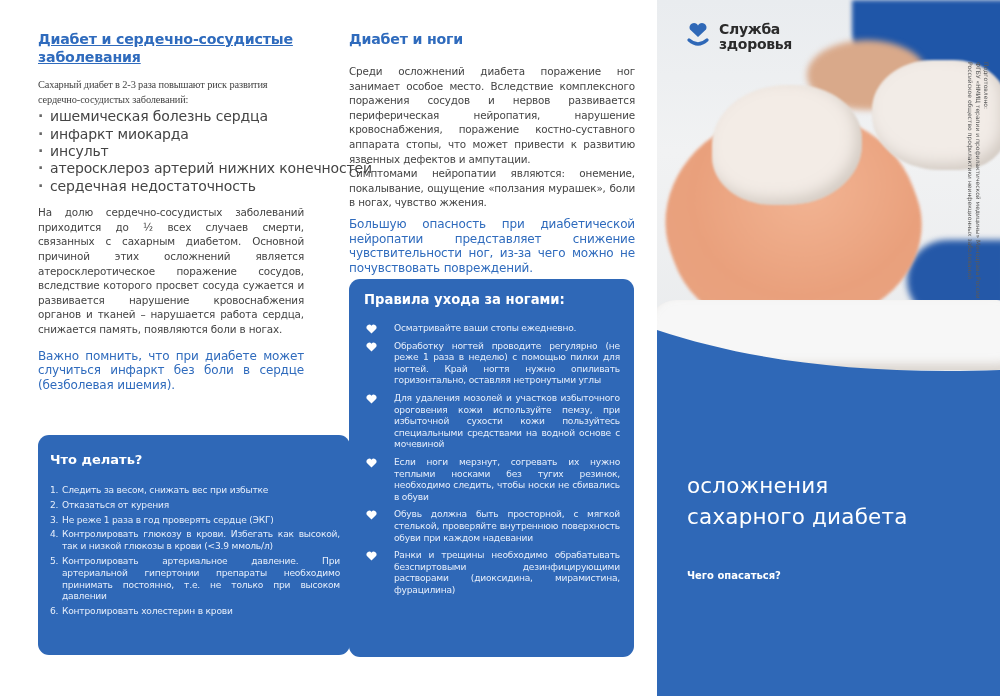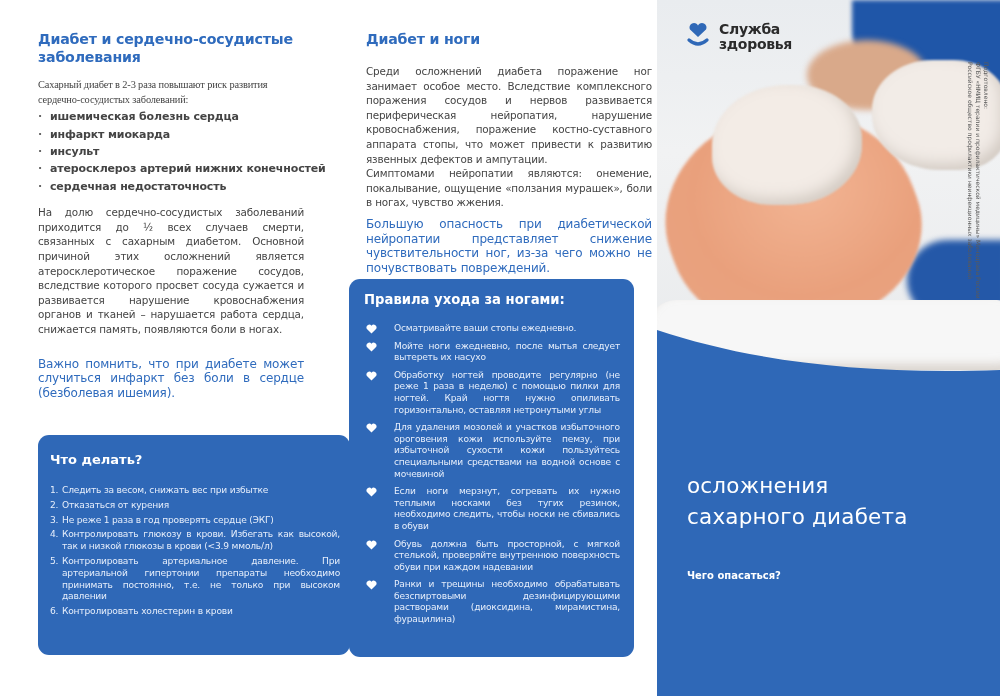--- a/index.html
+++ b/index.html
@@ -1,31 +1,31 @@
 <!DOCTYPE html>
 <html><head>
 <meta charset="utf-8">
 <style>
   * { box-sizing: border-box; margin: 0; padding: 0; }
   html, body { width: 1000px; height: 696px; overflow: hidden; background: #ffffff; }
   body { font-family: "DejaVu Sans", "Liberation Sans", sans-serif; color: #3a3a3a; position: relative; }
 
   .col { position: absolute; top: 0; }
   .col1 { left: 38px; width: 266px; }
-  .col2 { left: 349px; width: 286px; margin-left: 17px; }
+  .col2 { left: 349px; width: 286px; }
 
   .h2 { color: #2f6bbd; font-weight: bold; font-size: 14.2px; line-height: 18px; letter-spacing: -0.2px; }
-  .col1 .h2 { margin-top: 30px; }
+  .col1 .h2 { margin-top: 30px; text-decoration: underline; }
   .col2 .h2 { margin-top: 30px; }
 
   .p { font-size: 10.4px; line-height: 14.6px; color: #444; text-align: justify; letter-spacing: -0.15px; }
   .p.left { text-align: left; }
   .lead { margin-top: 12px; font-family: Liberation Serif, serif; }
   .bullets { list-style: none; margin-top: 1px; }
-  .bullets li { font-size: 11px; line-height: 17.4px; color: #444; position: relative; padding-left: 12px; letter-spacing: -0.15px; white-space: nowrap; font-weight: bold; }
+  .bullets li { font-size: 14px; line-height: 17.4px; color: #444; position: relative; padding-left: 12px; letter-spacing: -0.15px; white-space: nowrap; }
   .bullets li::before { content: "·"; position: absolute; left: 0; top: 0; color: #666; font-weight: bold; }
   .mt10 { margin-top: 10px; }
   .accent { color: #2f6bbd; font-weight: normal; font-size: 12px; line-height: 14.6px; text-align: justify; letter-spacing: -0.15px; }
 
   .box { position: absolute; background: #2f68b7; border-radius: 11px; color: #e9f0fb; }
   .box1 { left: 38px; top: 435px; width: 312px; height: 220px; padding: 16px 10px 0 12px; }
   .box2 { left: 349px; top: 279px; width: 285px; height: 378px; padding: 12px 14px 0 15px; }
   .box-title { color: #ffffff; font-weight: bold; font-size: 13px; line-height: 18px; }
   .box1 .box-title { margin-bottom: 16px; }
   .box2 .box-title { margin-bottom: 14px; font-size: 13.2px; }
@@ -67,21 +67,21 @@
   <div class="h2">Диабет и сердечно-сосудистые заболевания</div>
   <p class="p left lead">Сахарный диабет в 2-3 раза повышают риск развития сердечно-сосудистых заболеваний:</p>
   <ul class="bullets">
     <li>ишемическая болезнь сердца</li>
     <li>инфаркт миокарда</li>
     <li>инсульт</li>
     <li>атеросклероз артерий нижних конечностей</li>
     <li>сердечная недостаточность</li>
   </ul>
   <p class="p mt10">На долю сердечно-сосудистых заболеваний приходится до ½ всех случаев смерти, связанных с сахарным диабетом. Основной причиной этих осложнений является атеросклеротическое поражение сосудов, вследствие которого просвет сосуда сужается и развивается нарушение кровоснабжения органов и тканей – нарушается работа сердца, снижается память, появляются боли в ногах.</p>
-  <p class="accent" style="margin-top:20px">Важно помнить, что при диабете может случиться инфаркт без боли в сердце (безболевая ишемия).</p>
+  <p class="accent" style="margin-top:12px">Важно помнить, что при диабете может случиться инфаркт без боли в сердце (безболевая ишемия).</p>
 </div>
 
 <div class="box box1">
   <div class="box-title">Что делать?</div>
   <ol class="olist">
     <li><span class="num">1.</span><span>Следить за весом, снижать вес при избытке</span></li>
     <li><span class="num">2.</span><span>Отказаться от курения</span></li>
     <li><span class="num">3.</span><span>Не реже 1 раза в год проверять сердце (ЭКГ)</span></li>
     <li><span class="num">4.</span><span>Контролировать глюкозу в крови. Избегать как высокой, так и низкой глюкозы в крови (&lt;3.9 ммоль/л)</span></li>
     <li><span class="num">5.</span><span>Контролировать артериальное давление. При артериальной гипертонии препараты необходимо принимать постоянно, т.е. не только при высоком давлении</span></li>
@@ -95,23 +95,20 @@
   <p class="p">Симптомами нейропатии являются: онемение, покалывание, ощущение «ползания мурашек», боли в ногах, чувство жжения.</p>
   <p class="accent" style="margin-top:7px">Большую опасность при диабетической нейропатии представляет снижение чувствительности ног, из-за чего можно не почувствовать повреждений.</p>
 </div>
 
 <div class="box box2">
   <div class="box-title">Правила ухода за ногами:</div>
   <ul class="hlist">
     <li><svg class="heart" viewBox="0 0 24 22">
           <path fill="#fff" d="M12 21 L2.5 11.5 A5.5 5.5 0 0 1 12 3.8 A5.5 5.5 0 0 1 21.5 11.5 Z"></path>
         </svg><span>Осматривайте ваши стопы ежедневно.</span></li>
-    <li><svg class="heart" viewBox="0 0 24 22">
-          <path fill="#fff" d="M12 21 L2.5 11.5 A5.5 5.5 0 0 1 12 3.8 A5.5 5.5 0 0 1 21.5 11.5 Z"></path>
-        </svg><span>Мойте ноги ежедневно, после мытья следует вытереть их насухо</span></li>
     <li><svg class="heart" viewBox="0 0 24 22">
           <path fill="#fff" d="M12 21 L2.5 11.5 A5.5 5.5 0 0 1 12 3.8 A5.5 5.5 0 0 1 21.5 11.5 Z"></path>
         </svg><span>Обработку ногтей проводите регулярно (не реже 1 раза в неделю) с помощью пилки для ногтей. Край ногтя нужно опиливать горизонтально, оставляя нетронутыми углы</span></li>
     <li><svg class="heart" viewBox="0 0 24 22">
           <path fill="#fff" d="M12 21 L2.5 11.5 A5.5 5.5 0 0 1 12 3.8 A5.5 5.5 0 0 1 21.5 11.5 Z"></path>
         </svg><span>Для удаления мозолей и участков избыточного ороговения кожи используйте пемзу, при избыточной сухости кожи пользуйтесь специальными средствами на водной основе с мочевиной</span></li>
     <li><svg class="heart" viewBox="0 0 24 22">
           <path fill="#fff" d="M12 21 L2.5 11.5 A5.5 5.5 0 0 1 12 3.8 A5.5 5.5 0 0 1 21.5 11.5 Z"></path>
         </svg><span>Если ноги мерзнут, согревать их нужно теплыми носками без тугих резинок, необходимо следить, чтобы носки не сбивались в обуви</span></li>
     <li><svg class="heart" viewBox="0 0 24 22">

